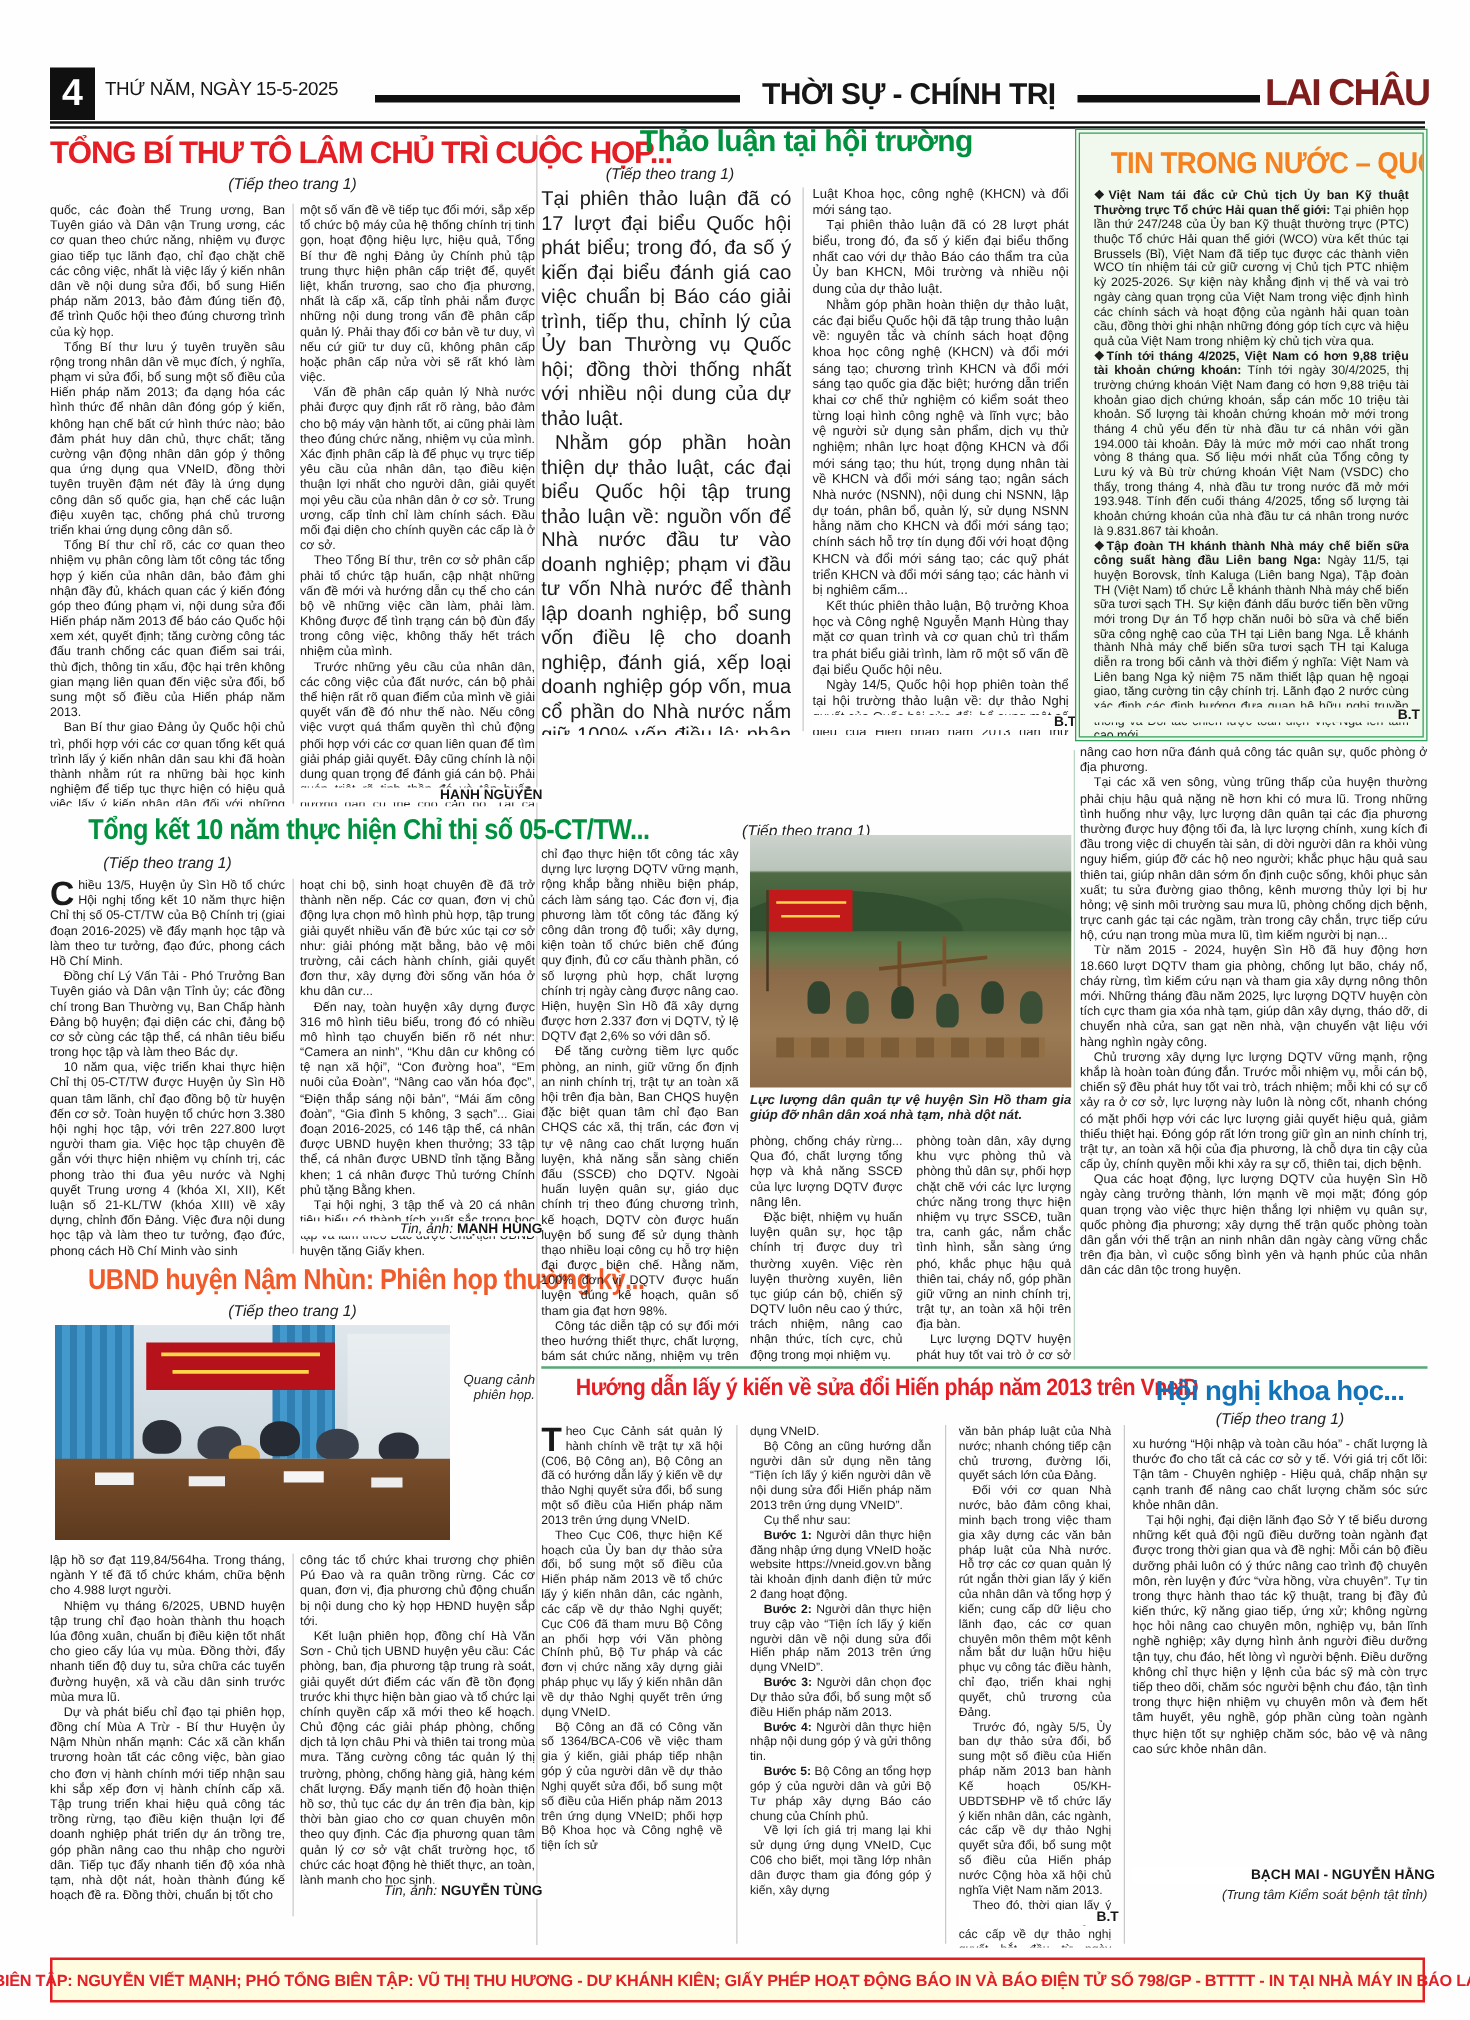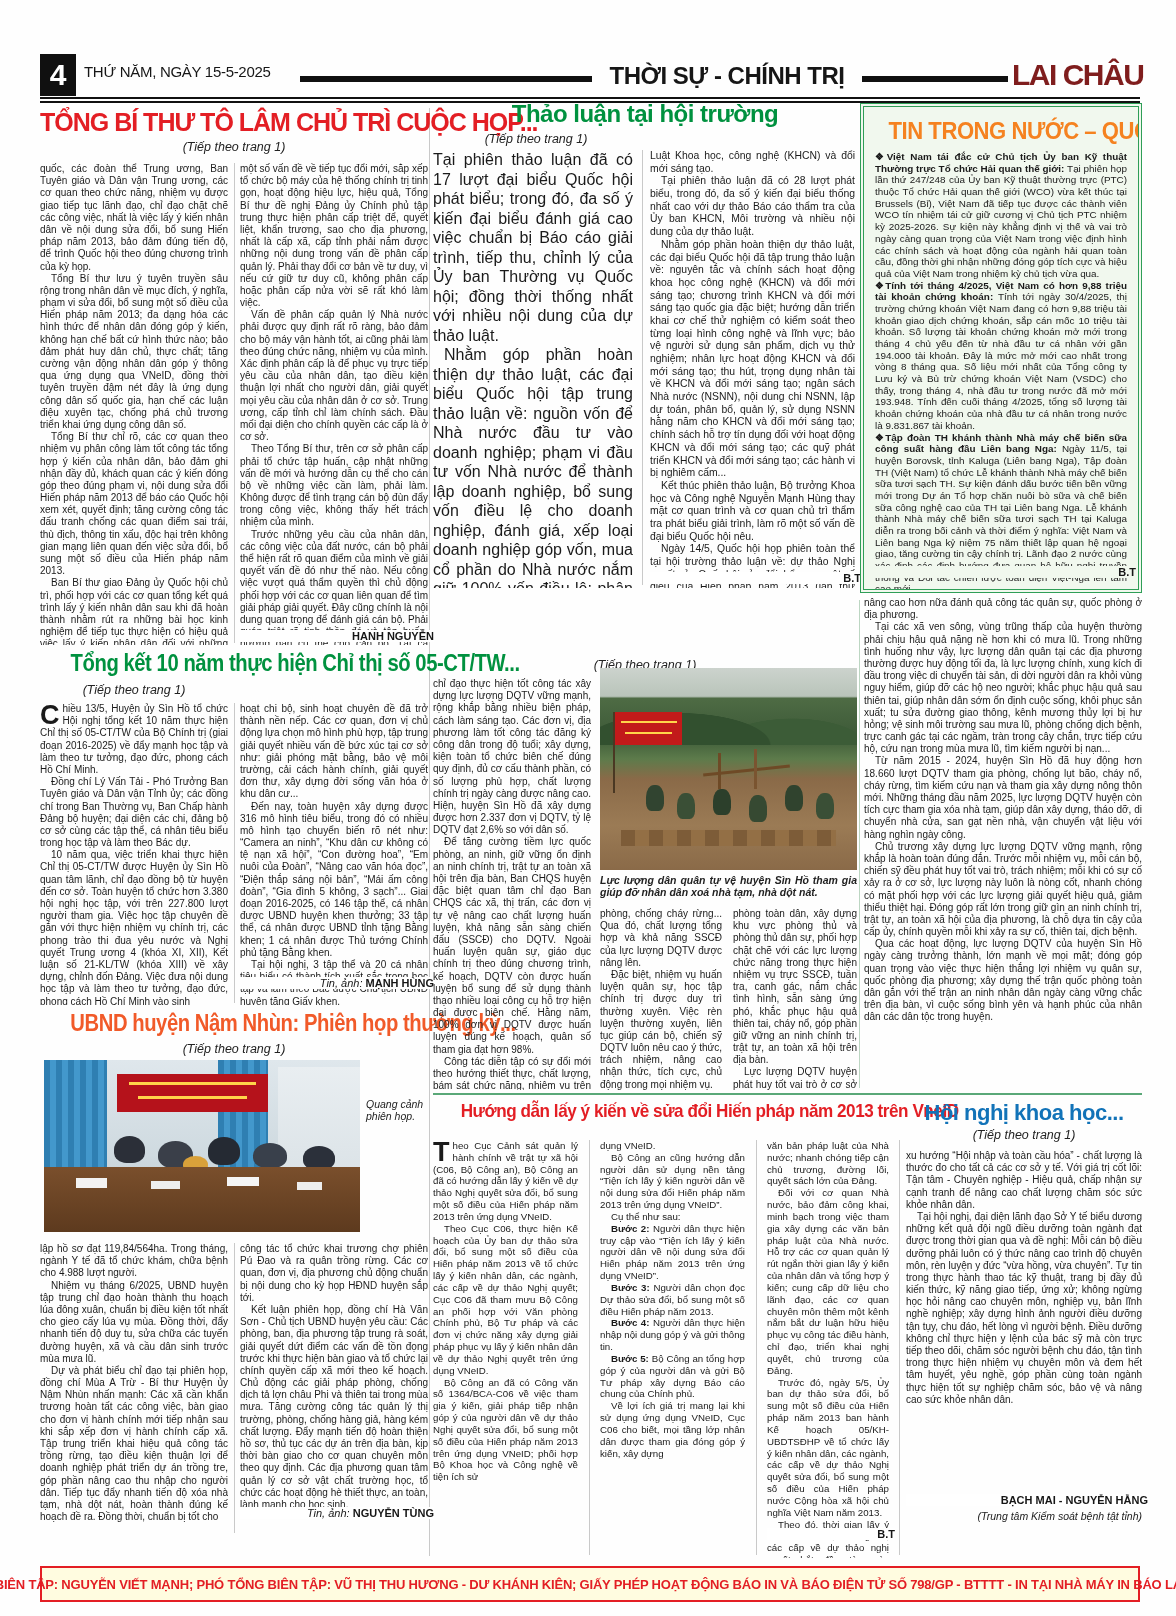--- a/index.html
+++ b/index.html
@@ -25,21 +25,21 @@
   .h-blue{color:#1273b8;}
   .continued{font-style:italic;font-size:12.5px;text-align:center;color:#222;}
   
   .col{font-size:10px;line-height:1.22;text-align:justify;overflow:hidden;color:#1a1a1a;}
   .col .para{margin:0;text-indent:11px;}
   .col.cont .para:first-child{text-indent:0;}
   .para b{font-weight:bold;}
   .dropcap{float:left;font-size:27px;line-height:22px;font-weight:bold;padding:1px 3px 0 0;}
   .byline{font-weight:bold;font-size:11px;text-align:right;background:#fff;padding-left:6px;}
   .byline .prefix{font-style:italic;font-weight:normal;margin-top:15px;}
-  .caption{font-style:italic;font-size:10.5px;color:#222;}
+  .caption{font-style:italic;font-size:10.5px;color:#222;text-align:right;}
   
   .tinbox{border:4px double #2f9e57;background:#f1f8ee;padding:8px 11px;box-sizing:border-box;overflow:hidden;}
   .tin-title{text-align:center;margin:2px 0 6px 0;}
   .tinbox .col{font-size:9.9px;line-height:1.18;}
   .tinbox .para{text-indent:0;}
   
   .banner{background:linear-gradient(180deg,#fdf7b2,#f8ec88);display:flex;align-items:center;justify-content:center;}
   .banner-text{font-weight:bold;font-style:italic;font-size:31px;letter-spacing:-1px;color:#009444;white-space:nowrap;
                text-shadow:1px 1px 0 #fff,-1px -1px 0 #fff,1px -1px 0 #fff,-1px 1px 0 #fff,2px 2px 1px rgba(255,255,255,.9);}
   
@@ -230,20 +230,21 @@
   </div>
   <div class="abs col cont" style="left:433px;top:1140px;width:145px;height:418px;font-size:9.7px;">
       <p class="para" style="text-indent: 0px;"><span class="dropcap">T</span>heo Cục Cảnh sát quản lý hành chính về trật tự xã hội (C06, Bộ Công an), Bộ Công an đã có hướng dẫn lấy ý kiến về dự thảo Nghị quyết sửa đổi, bổ sung một số điều của Hiến pháp năm 2013 trên ứng dụng VNeID.</p>
       <p class="para">Theo Cục C06, thực hiện Kế hoạch của Ủy ban dự thảo sửa đổi, bổ sung một số điều của Hiến pháp năm 2013 về tổ chức lấy ý kiến nhân dân, các ngành, các cấp về dự thảo Nghị quyết; Cục C06 đã tham mưu Bộ Công an phối hợp với Văn phòng Chính phủ, Bộ Tư pháp và các đơn vị chức năng xây dựng giải pháp phục vụ lấy ý kiến nhân dân về dự thảo Nghị quyết trên ứng dụng VNeID.</p>
       <p class="para">Bộ Công an đã có Công văn số 1364/BCA-C06 về việc tham gia ý kiến, giải pháp tiếp nhận góp ý của người dân về dự thảo Nghị quyết sửa đổi, bổ sung một số điều của Hiến pháp năm 2013 trên ứng dụng VNeID; phối hợp Bộ Khoa học và Công nghệ về tiện ích sử</p>
     </div>
   <div class="abs col cont" style="left:600px;top:1140px;width:145px;height:418px;font-size:9.7px;">
       <p class="para">dụng VNeID.</p>
       <p class="para">Bộ Công an cũng hướng dẫn người dân sử dụng nền tảng “Tiện ích lấy ý kiến người dân về nội dung sửa đổi Hiến pháp năm 2013 trên ứng dụng VNeID”.</p>
       <p class="para">Cụ thể như sau:</p>
+      <p class="para"><b>Bước 1: </b>Người dân thực hiện đăng nhập ứng dụng VNeID hoặc website https://vneid.gov.vn bằng tài khoản định danh điện tử mức 2 đang hoạt động.</p>
       <p class="para"><b>Bước 2: </b>Người dân thực hiện truy cập vào “Tiện ích lấy ý kiến người dân về nội dung sửa đổi Hiến pháp năm 2013 trên ứng dụng VNeID”.</p>
       <p class="para"><b>Bước 3: </b>Người dân chọn đọc Dự thảo sửa đổi, bổ sung một số điều Hiến pháp năm 2013.</p>
       <p class="para"><b>Bước 4: </b>Người dân thực hiện nhập nội dung góp ý và gửi thông tin.</p>
       <p class="para"><b>Bước 5: </b>Bộ Công an tổng hợp góp ý của người dân và gửi Bộ Tư pháp xây dựng Báo cáo chung của Chính phủ.</p>
       <p class="para">Về lợi ích giá trị mang lại khi sử dụng ứng dụng VNeID, Cục C06 cho biết, mọi tầng lớp nhân dân được tham gia đóng góp ý kiến, xây dựng</p>
     </div>
   <div class="abs col cont" style="left:767px;top:1140px;width:122px;height:418px;font-size:9.7px;">
       <p class="para">văn bản pháp luật của Nhà nước; nhanh chóng tiếp cận chủ trương, đường lối, quyết sách lớn của Đảng.</p>
       <p class="para">Đối với cơ quan Nhà nước, bảo đảm công khai, minh bạch trong việc tham gia xây dựng các văn bản pháp luật của Nhà nước. Hỗ trợ các cơ quan quản lý rút ngắn thời gian lấy ý kiến của nhân dân và tổng hợp ý kiến; cung cấp dữ liệu cho lãnh đạo, các cơ quan chuyên môn thêm một kênh nắm bắt dư luận hữu hiệu phục vụ công tác điều hành, chỉ đạo, triển khai nghị quyết, chủ trương của Đảng.</p>
       <p class="para">Trước đó, ngày 5/5, Ủy ban dự thảo sửa đổi, bổ sung một số điều của Hiến pháp năm 2013 ban hành Kế hoạch 05/KH-UBDTSĐHP về tổ chức lấy ý kiến nhân dân, các ngành, các cấp về dự thảo Nghị quyết sửa đổi, bổ sung một số điều của Hiến pháp nước Cộng hòa xã hội chủ nghĩa Việt Nam năm 2013.</p>

